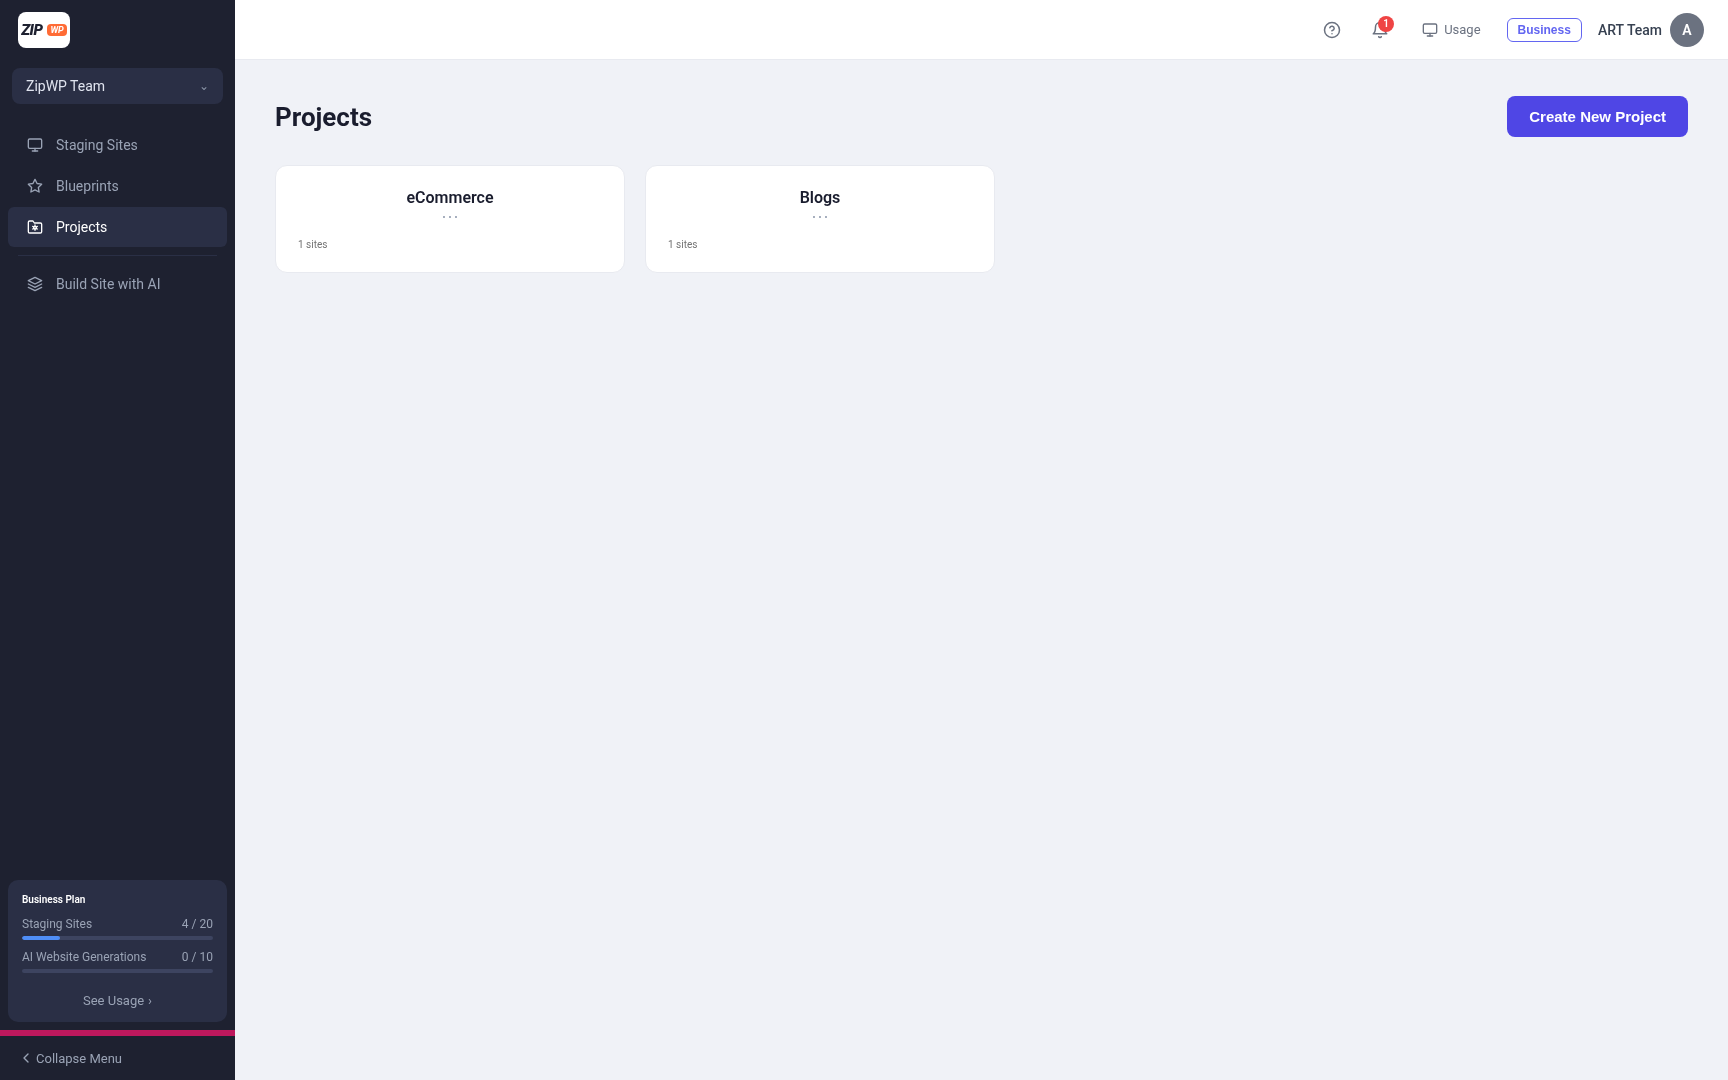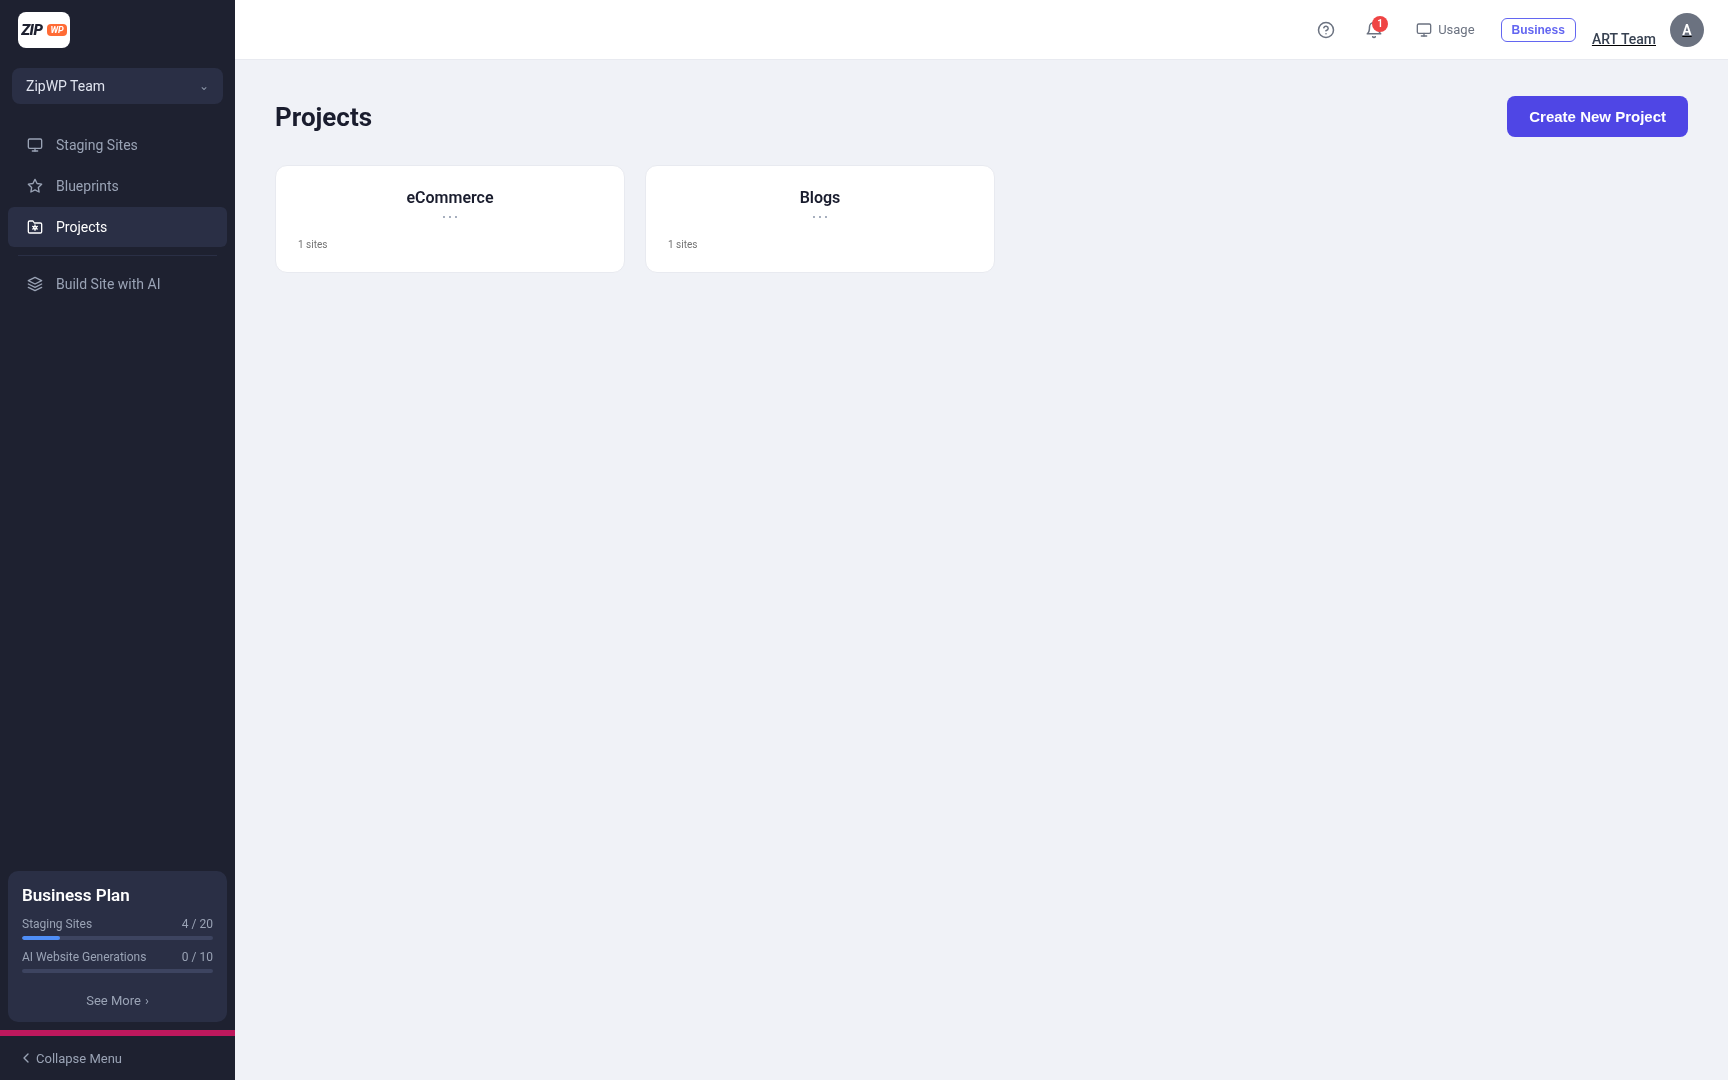--- a/index.html
+++ b/index.html
@@ -114,21 +114,21 @@
 
     
     .plan-section {
       background: #2a2f45;
       margin: 8px;
       border-radius: 10px;
       padding: 14px;
     }
 
     .plan-title {
-      font-size: 17px;
+      font-size: 10px;
       font-weight: 600;
       color: #fff;
       margin-bottom: 12px;
     }
 
     .plan-item {
       margin-bottom: 10px;
     }
 
     .plan-item-header {
@@ -245,24 +245,23 @@
       color: #6366f1;
       font-size: 12px;
       font-weight: 600;
       padding: 4px 10px;
       border-radius: 6px;
       cursor: pointer;
     }
 
     .user-area {
       display: flex;
-      align-items: flex-end;
-      gap: 14px;
-      cursor: pointer;
-      text-decoration: underline;
+      align-items: center;
+      gap: 8px;
+      cursor: pointer;
     }
 
     .user-name {
       font-size: 14px;
       color: #374151;
       font-weight: 500;
     }
 
     .avatar {
       width: 34px;
@@ -441,21 +440,21 @@
       <div class="plan-item-header">
         <span>AI Website Generations</span>
         <span>0 / 10</span>
       </div>
       <div class="progress-bar">
         <div class="progress-fill gray" style="width: 0%"></div>
       </div>
     </div>
 
     <div class="see-more">
-      <span>See More</span>
+      <span>See Usage</span>
       <span>›</span>
     </div>
   </div>
 
   <div class="collapse-menu">
     <span>
       <svg width="16" height="16" viewBox="0 0 24 24" fill="none" stroke="currentColor" stroke-width="2" stroke-linecap="round" stroke-linejoin="round">
         <polyline points="15 18 9 12 15 6"></polyline>
       </svg>
     </span>

